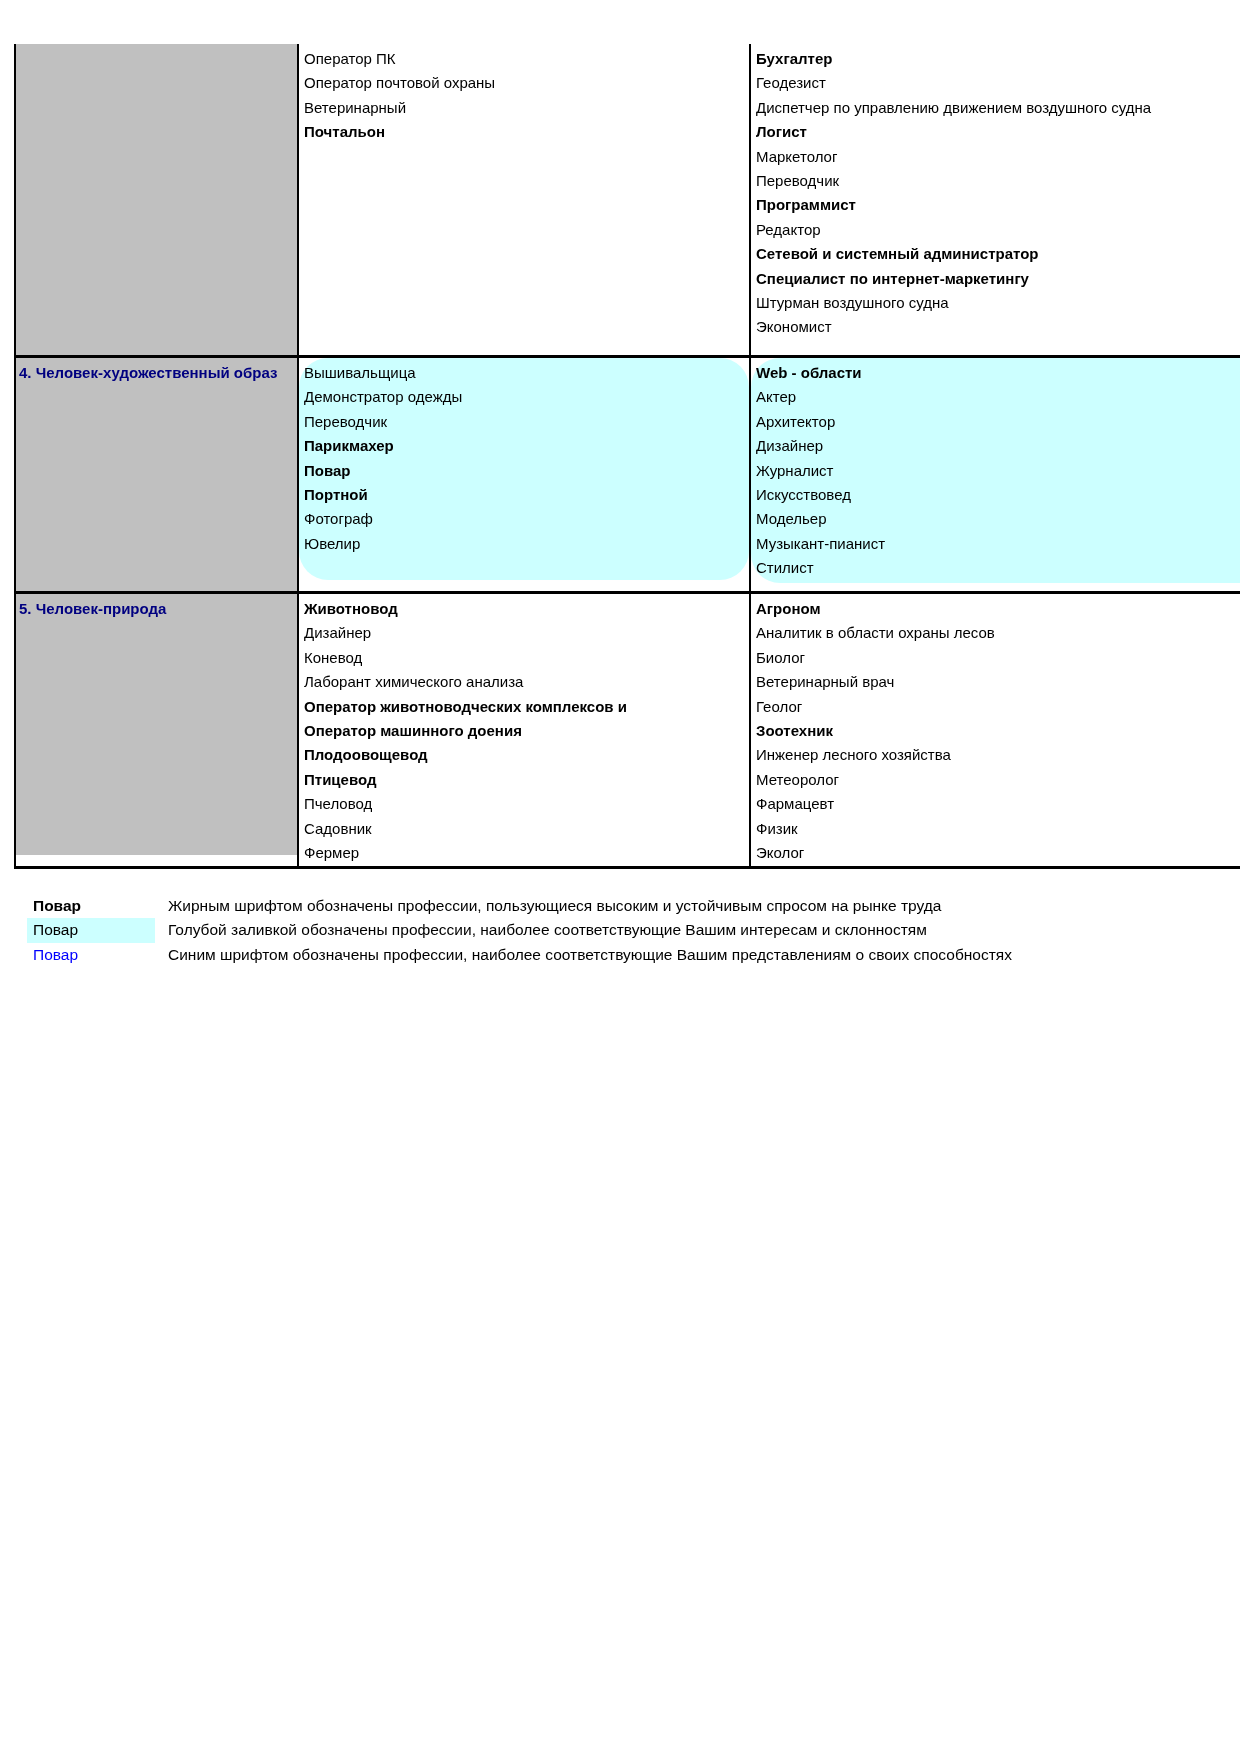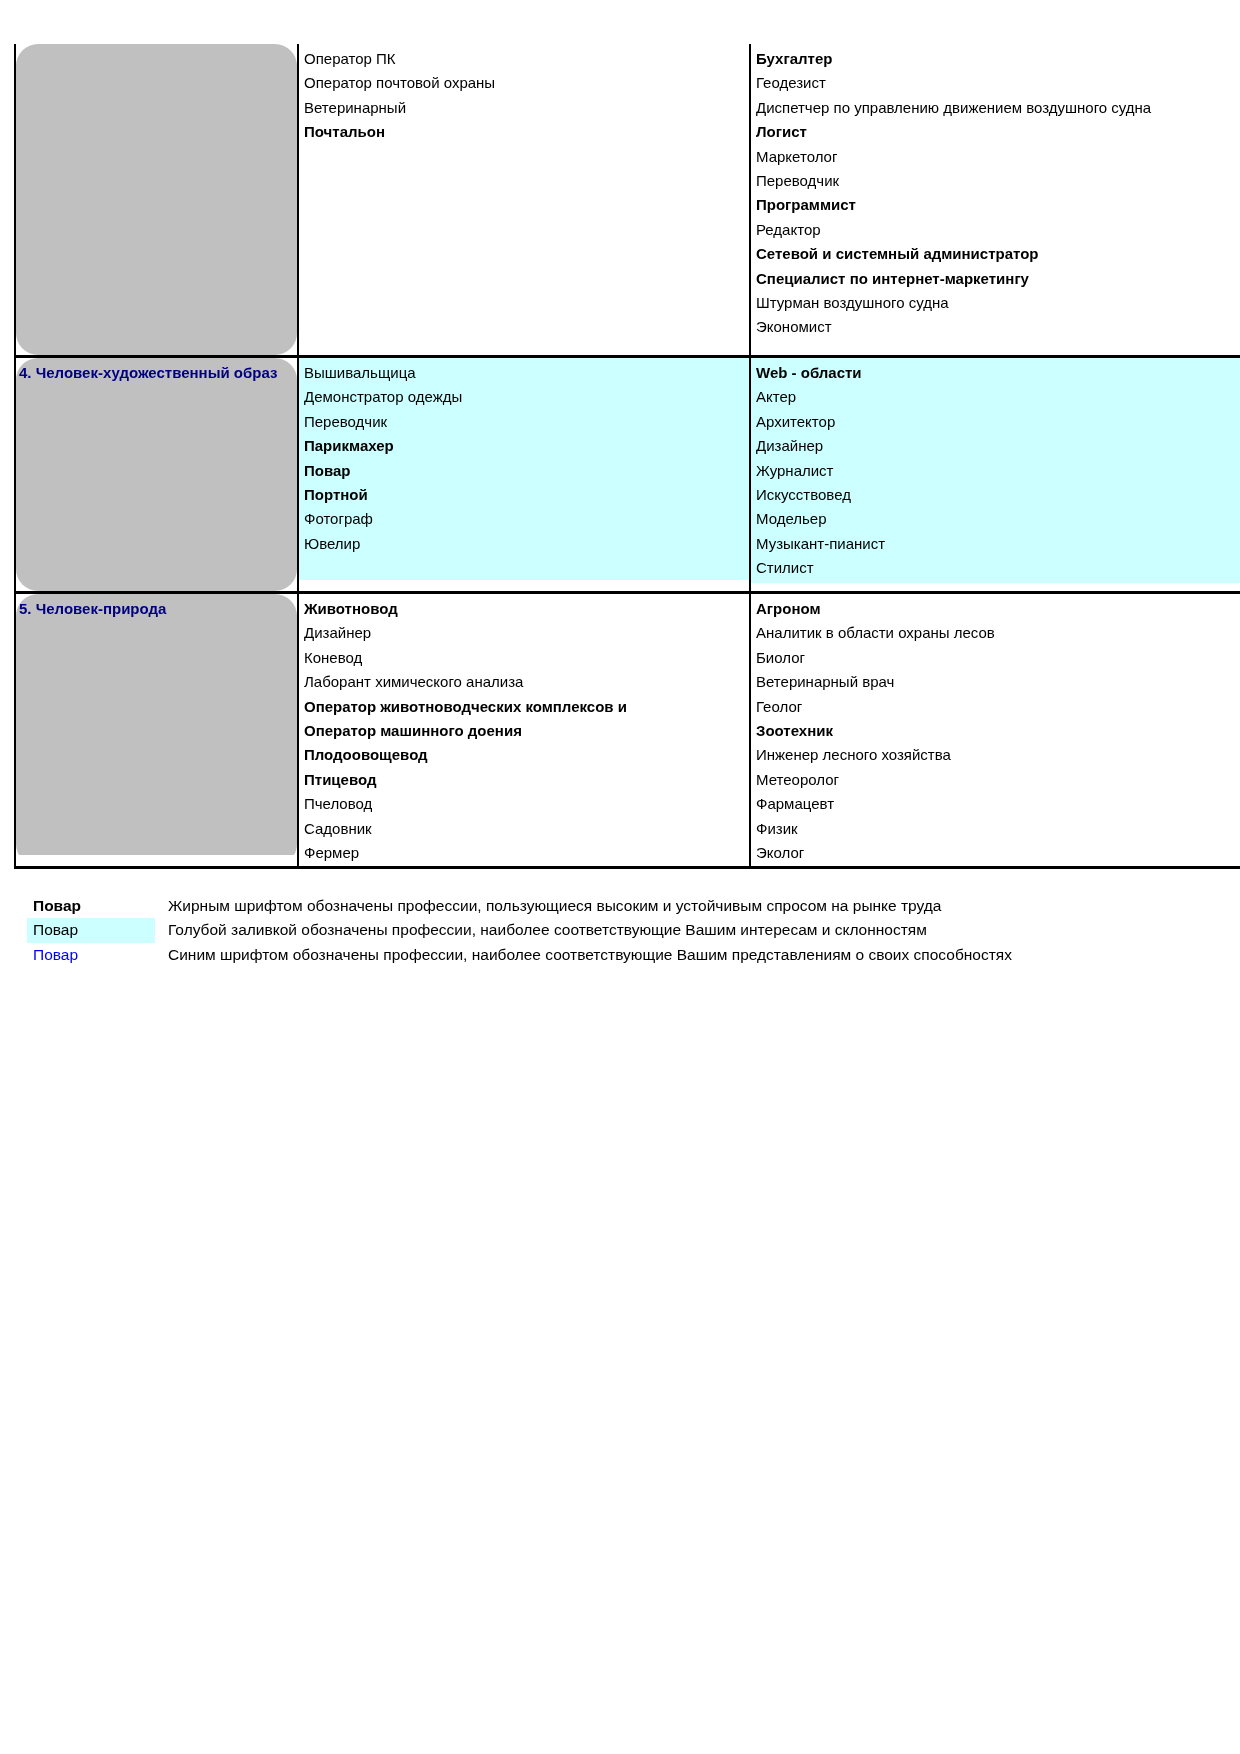--- a/index.html
+++ b/index.html
@@ -12,28 +12,28 @@
   }
   .table{
     position:absolute; left:14px; top:44px;
     border-left:2px solid var(--line); border-right:2px solid var(--line);
   }
   .section{display:flex; border-bottom:3px solid var(--line); background:#ffffff;}
   .section.s1{height:311px;}
   .section.s4{height:233px;}
   .section.s5{height:272px; border-bottom-width:3px;}
   .cell{box-sizing:border-box; overflow:hidden;}
-  .cell-cat{width:281px;border-radius:22px;}
+  .cell-cat{width:281px;}
   .cell-l{width:452px; border-left:2px solid var(--line);}
   .cell-r{width:538px; border-left:2px solid var(--line);}
   .cat-fill{background:var(--gray); height:100%; box-sizing:border-box; padding:5px 2px 0 3px;}
   .s5 .cat-fill{height:calc(100% - 11px);}
   .cat-title{color:var(--navy); font-weight:bold; font-size:15px; line-height:19px; white-space:nowrap;}
   .items{padding:3px 4px 0 5px; font-size:15px; line-height:24.4px;}
-  .s4 .items{background:var(--cyan); padding-bottom:2px; margin:0;}
+  .s4 .items{background:var(--cyan); padding-bottom:2px; margin:0;border-radius:29px;}
   .s4 .cell-l .items, .s4 .cell-r .items{min-height:222px; box-sizing:border-box;}
   .item{white-space:nowrap;}
   .item.bold{font-weight:bold;}
   .legend{position:absolute; left:27px; top:894px; width:1186px; font-size:15.5px;}
   .legend-row{display:flex; align-items:flex-start; line-height:24.4px;}
   .legend-sample{flex:0 0 141px; width:141px;}
   .legend-sample .sample-text{display:inline-block; padding-left:6px; box-sizing:border-box;}
   .legend-sample.bold{font-weight:bold;}
   .legend-sample.highlight .sample-text{background:var(--cyan); width:128px;}
   .legend-sample.blue{color:var(--blue);}

